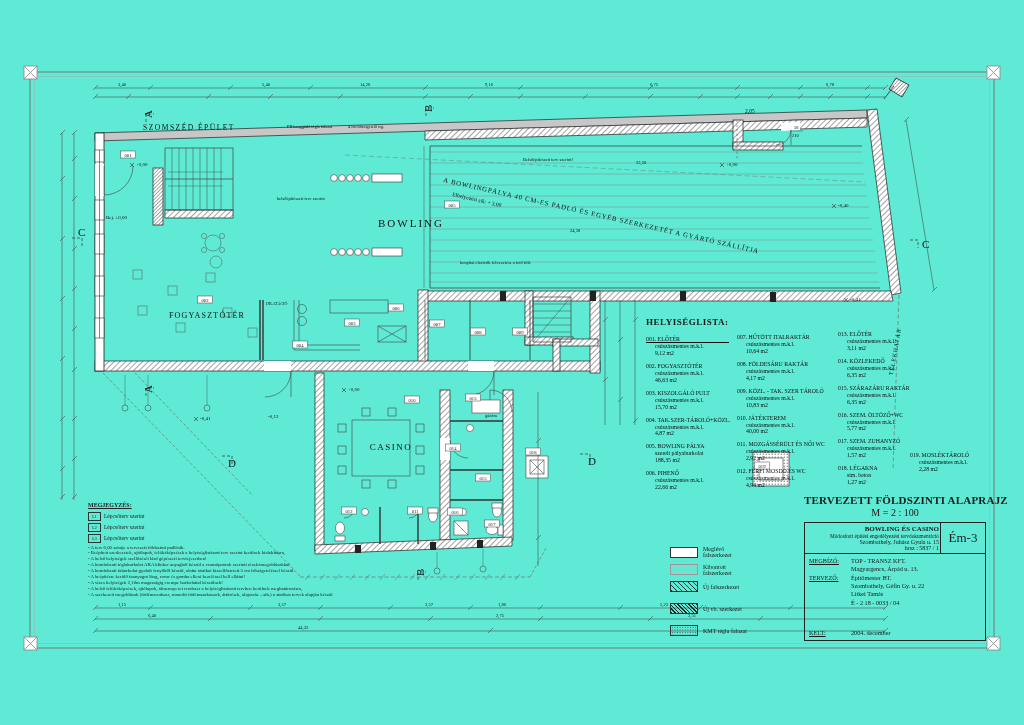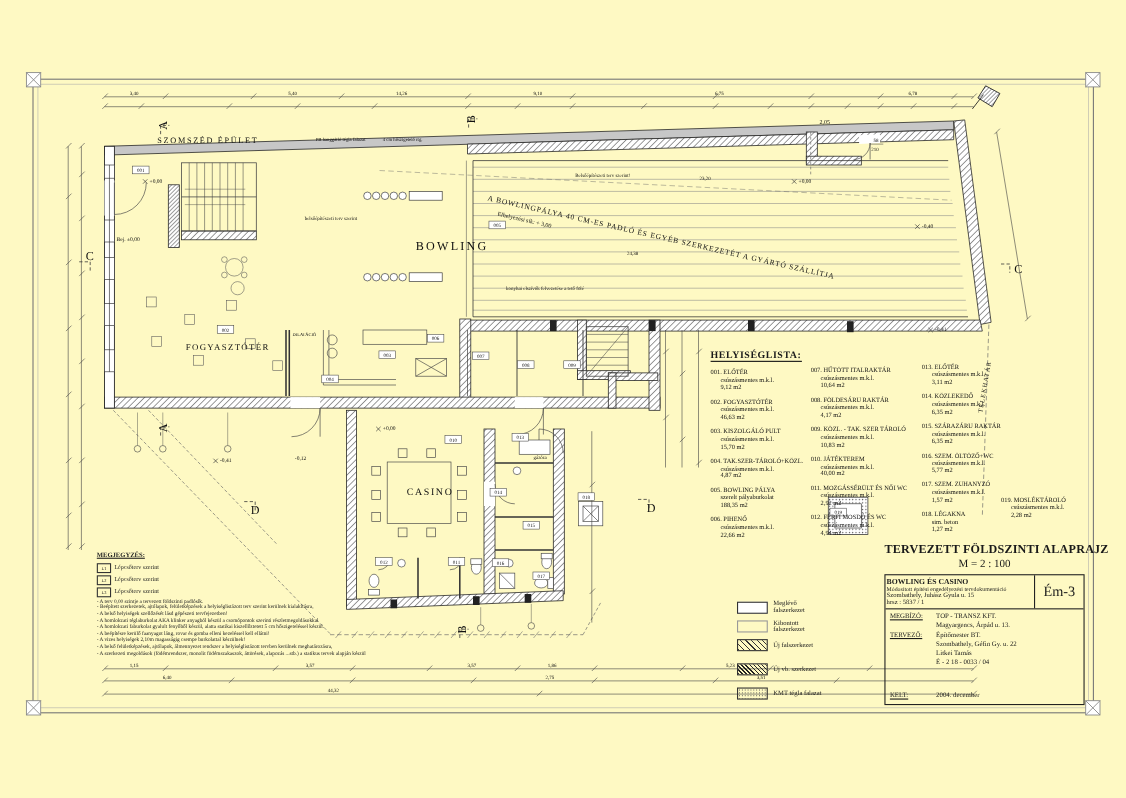--- a/index.html
+++ b/index.html
@@ -1,23 +1,23 @@
 <!DOCTYPE html>
 <html><head>
 <meta charset="utf-8">
 <style>
   html,body{margin:0;padding:0;background:#fff}
   body{width:1024px;height:725px;position:relative;font-family:"Liberation Serif","DejaVu Serif",serif;color:#1a1a1a}
-  #sheet{position:absolute;inset:0;background:#fef9c3;overflow:hidden}
+  #sheet{position:absolute;inset:0;background:#5eead4;overflow:hidden}
   svg{position:absolute;left:0;top:0;z-index:1}
   .blk{position:absolute;z-index:2}
   
   #roomlist{font-size:5.8px;line-height:1.2;color:#111}
   #roomlist .col{position:absolute;width:88px}
-  .rl-head{position:absolute;left:646px;top:317px;font-size:9px;font-weight:bold;letter-spacing:.5px;border-bottom:1px solid #111;padding-bottom:1px;z-index:2}
+  .rl-head{position:absolute;left:646px;top:317px;font-size:9px;font-weight:bold;letter-spacing:.5px;border-bottom:1px solid #111;padding-bottom:15px;z-index:2}
   .it{margin-bottom:6px}
   .it .l2,.it .l3{padding-left:9px}
   
   #notes{left:88px;top:502px;width:300px;font-size:4.8px;line-height:1.25;color:#222}
   #notes .nh{font-size:6px;font-weight:bold;text-decoration:underline;margin-bottom:2px}
   .srow{display:flex;align-items:center;margin-bottom:2px}
   .sbox{width:11px;height:7px;border:.7px solid #333;font-size:4px;text-align:center;line-height:7px;margin-right:3px}
   
   #legend{left:670px;top:546px;width:110px;font-size:6px}
   .lrow{display:flex;align-items:center;margin-bottom:5px}
@@ -27,21 +27,21 @@
   .sw-new{background:repeating-linear-gradient(45deg,#333 0 .8px,transparent .8px 3.6px)}
   .sw-rc{background:repeating-linear-gradient(45deg,#222 0 1px,transparent 1px 2.6px)}
   .sw-kmt{background:radial-gradient(#555 28%,transparent 30%) 0 0/2.6px 2.6px}
   .lrow .lab{line-height:1.05}
   
   #tblock{left:804px;top:494px;width:182px}
   .tb-title{font-size:11px;font-weight:bold;text-align:center;letter-spacing:.2px;white-space:nowrap}
   .tb-scale{font-size:10px;text-align:center;margin-top:1px}
   .tb-table{border:1px solid #222;margin-top:4px}
   .tb-hdr{display:flex;border-bottom:1px solid #222}
-  .tb-hl{flex:1;text-align:left;padding:2px 1px}
+  .tb-hl{flex:1;text-align:right;padding:2px 1px}
   .tb-hl .p1{font-size:7px;font-weight:bold}
   .tb-hl .p2{font-size:5.3px}
   .tb-hl .p3,.tb-hl .p4{font-size:6px}
   .tb-hr{width:44px;border-left:1px solid #222;display:flex;align-items:center;justify-content:center;font-size:13px}
   .tb-body{padding:3px 4px 2px;font-size:6.2px;line-height:1.35}
   .tb-row{display:flex}
   .tb-lab{width:42px;flex:none;text-decoration:underline}
   .tb-gap{height:22px}
 </style>
 </head>

